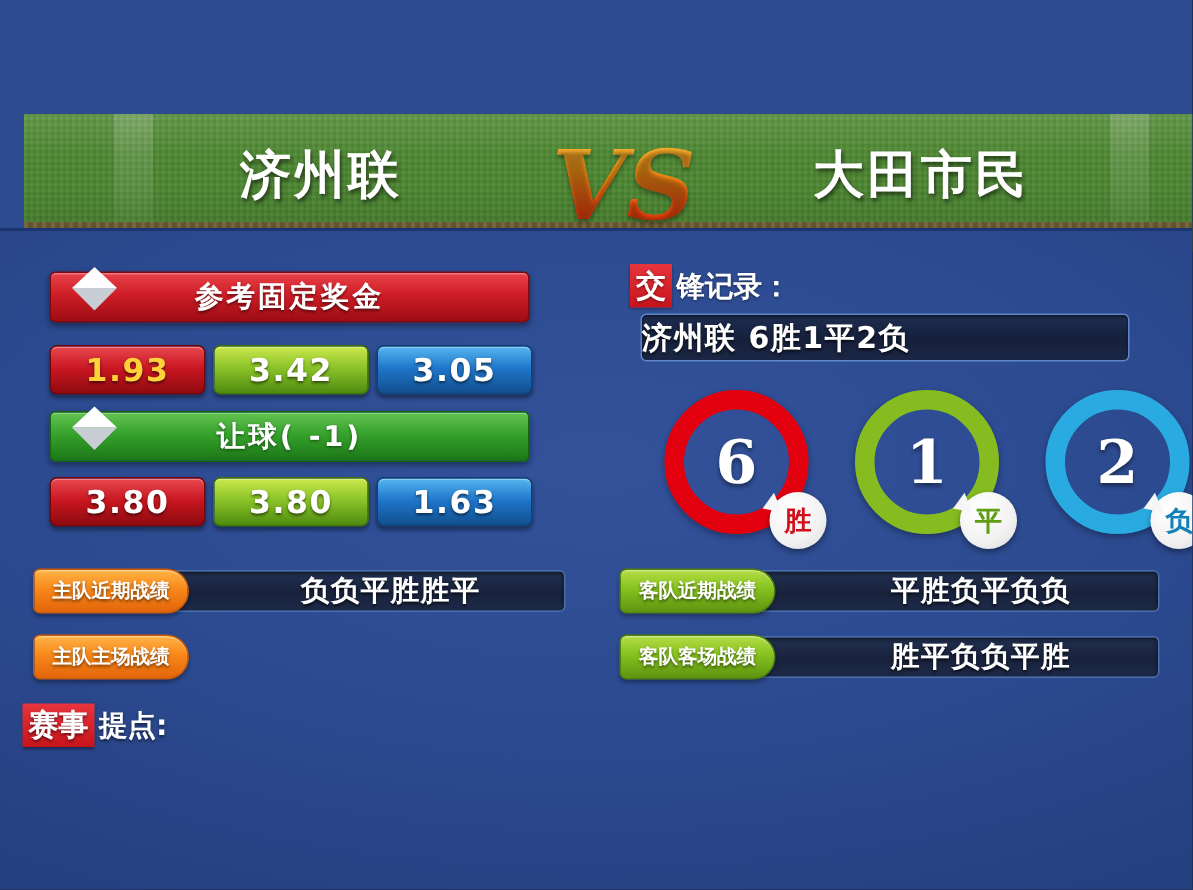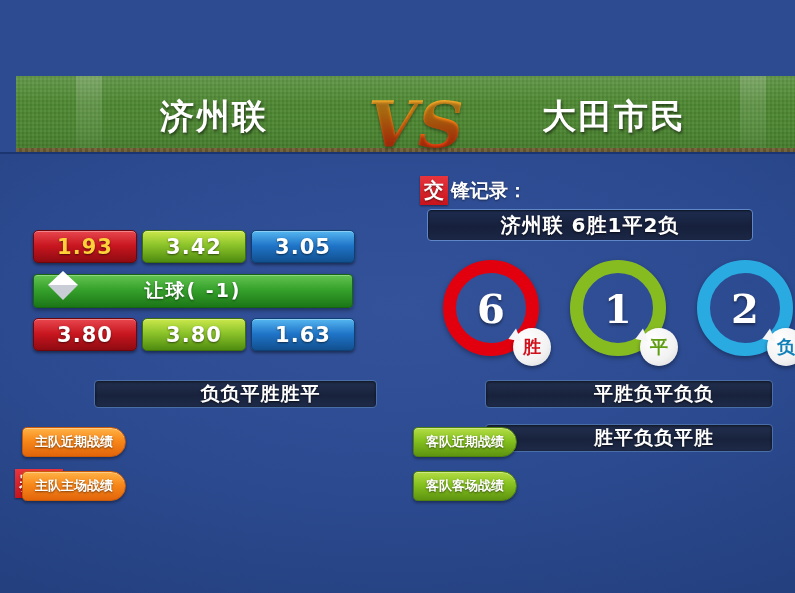--- a/index.html
+++ b/index.html
@@ -223,21 +223,20 @@
 
   
   .dark-bar {
     position: absolute;
     background: linear-gradient(180deg, #1e2c4f 0%, #16203c 55%, #1b2746 100%);
     border: 1px solid #5f87c8;
     border-radius: 4px;
     box-sizing: border-box;
     display: flex;
     align-items: center;
-    justify-content: center;
     box-shadow: inset 0 1px 2px rgba(0,0,0,0.6);
   }
   .dark-bar-text {
     color: #ffffff;
     font-size: 20px;
     font-weight: bold;
     letter-spacing: 1px;
     text-shadow: 0 1px 2px rgba(0,0,0,0.7);
   }
 
@@ -311,21 +310,20 @@
     display: flex;
     align-items: center;
     justify-content: center;
     color: #ffffff;
     font-size: 13px;
     font-weight: bold;
     letter-spacing: 0px;
     z-index: 2;
     text-shadow: 0 1px 2px rgba(0,0,0,0.5);
     box-shadow: 0 2px 3px rgba(0,0,0,0.35), inset 0 1px 0 rgba(255,255,255,0.35);
-    margin-top: 48px;
   }
   .form-tag.orange {
     background: linear-gradient(180deg, #ffb347 0%, #f8881a 45%, #e2650a 100%);
     border: 1px solid #c85a08;
   }
   .form-tag.green {
     background: linear-gradient(180deg, #b4dd45 0%, #85c11f 45%, #5e9410 100%);
     border: 1px solid #4f800d;
   }
   .form-track {
@@ -360,20 +358,27 @@
     <div class="pitch-stripe s1"></div>
     <div class="pitch-stripe s2"></div>
     <div class="pitch-dirt"></div>
     <div class="team-name home">济州联</div>
     <div class="vs-mark">VS</div>
     <div class="team-name away">大田市民</div>
   </div>
 
   <div class="body-panel">
 
+    <div class="gem-bar red" style="left:33px; top:27px; width:320px;">
+      <span class="gem">
+        <span class="gem-top"></span>
+          <span class="gem-bot"></span>
+      </span>
+      <span class="gem-bar-label">参考固定奖金</span>
+    </div>
 
     <div class="odds-row">
       <div class="odds-pill red" style="left:33px; top:76px;">
         <span class="odds-val yellow">1.93</span>
       </div>
       <div class="odds-pill green" style="left:142px; top:76px;">
         <span class="odds-val white">3.42</span>
       </div>
       <div class="odds-pill blue" style="left:251px; top:76px;">
         <span class="odds-val white">3.05</span>

